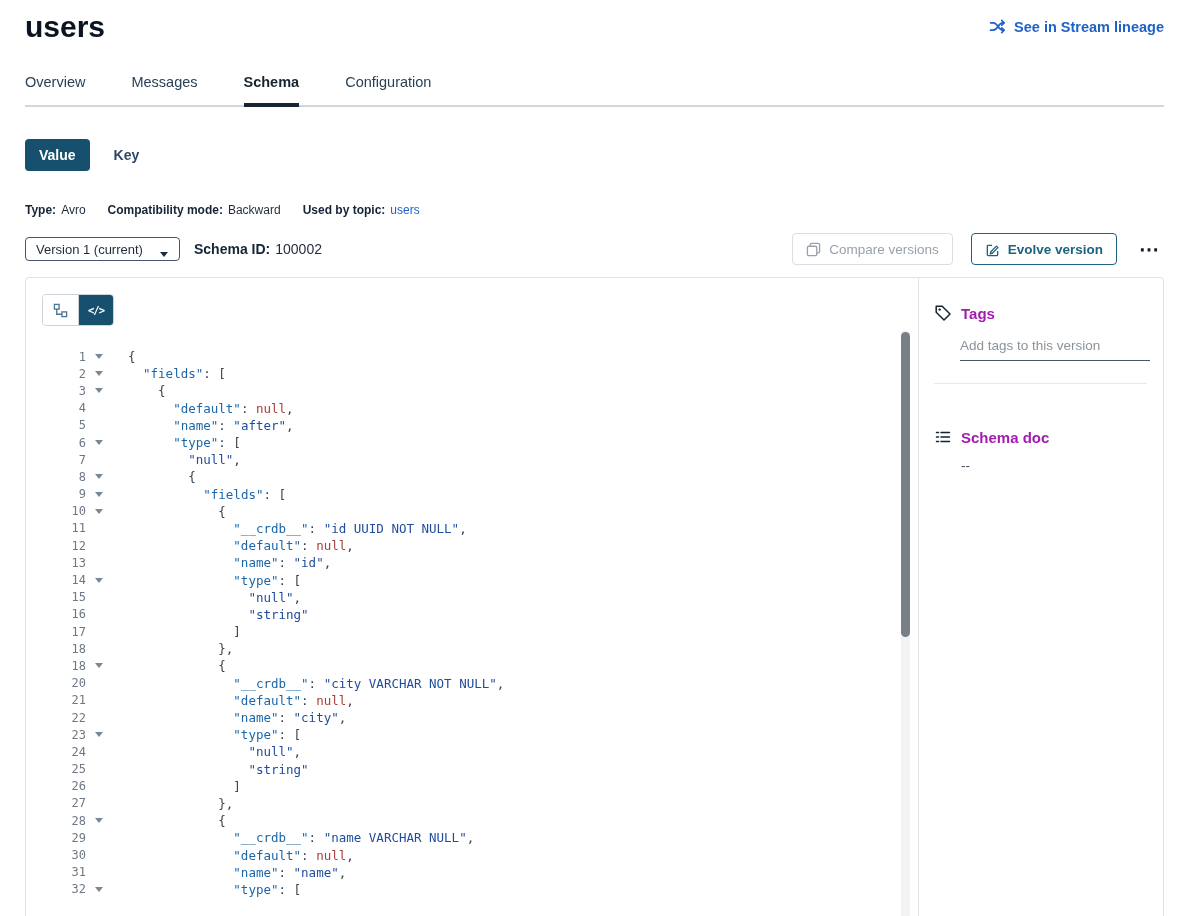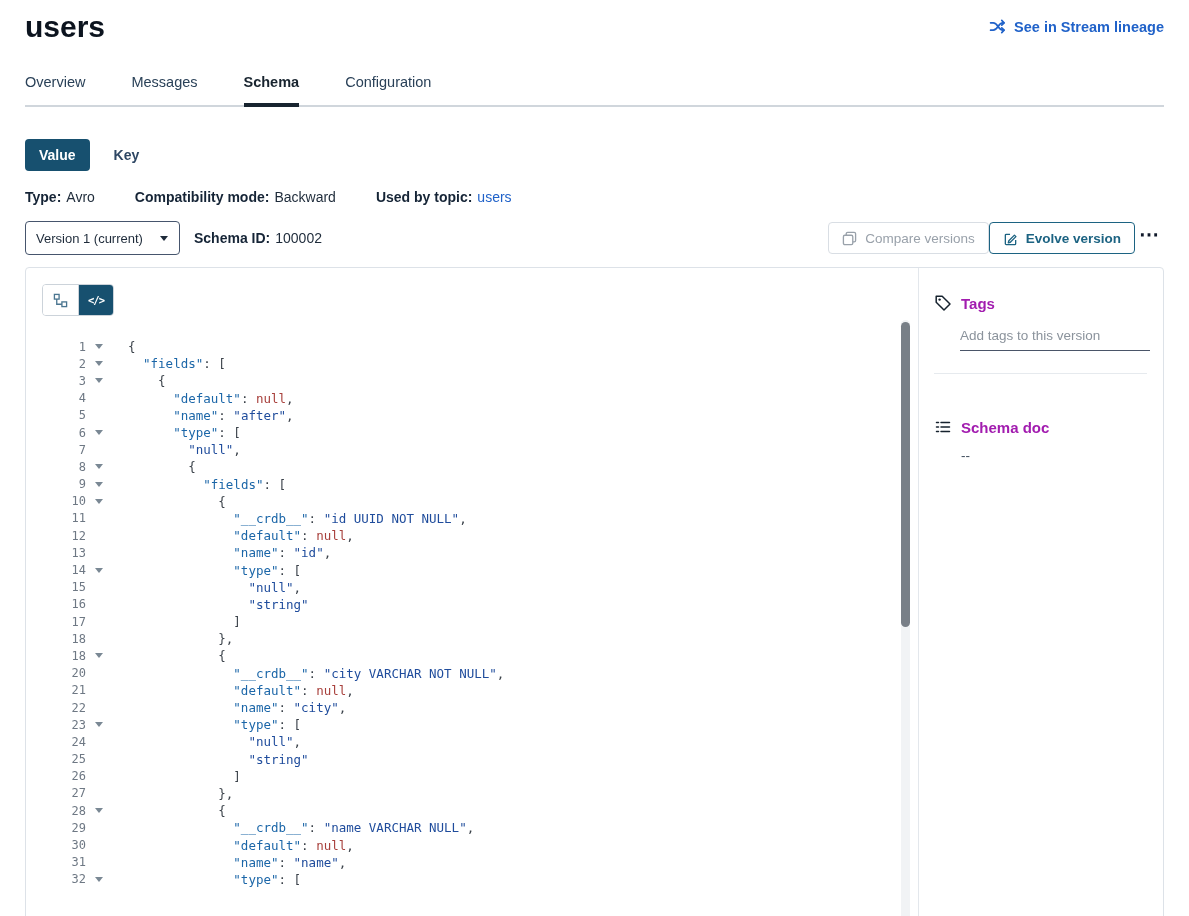--- a/index.html
+++ b/index.html
@@ -24,35 +24,35 @@
   .tab.active { color:#18242f; font-weight:700; border-bottom-color:#18242f; }
 
   
   .toggle-row { margin-top:32px; display:flex; align-items:center; gap:18px; }
   .btn-value { background:#17506f; color:#fff; border:none; border-radius:4px;
     padding:8px 14px; font-size:14px; font-weight:600; font-family:inherit; cursor:pointer; }
   .btn-key { background:none; border:none; color:#2e4764; font-size:14px; font-weight:600;
     font-family:inherit; padding:8px 6px; cursor:pointer; }
 
   
-  .meta-row { margin-top:18px; display:flex; gap:40px; font-size:14px; align-items:center; }
+  .meta-row { margin-top:32px; display:flex; gap:22px; font-size:12px; align-items:center; }
   .meta-label { font-weight:700; color:#152436; }
   .meta-value { margin-left:5px; color:#1e2b3a; }
   .meta-link { margin-left:5px; color:#2062c9; cursor:pointer; }
 
   
   .toolbar-row { margin-top:16px; display:flex; align-items:center; }
   .select-wrap { position:relative; display:inline-block; }
   .version-select { appearance:none; -webkit-appearance:none; border:1px solid #46556d; border-radius:4px;
-    height:34px; padding:0 36px 0 10px; font-size:13px; color:#1e2b3a; background:#fff;
+    height:24px; padding:0 36px 0 10px; font-size:13px; color:#1e2b3a; background:#fff;
     font-family:inherit; cursor:pointer; }
   .chevron-down { position:absolute; right:12px; top:15px; width:0; height:0; pointer-events:none;
     border-left:4.5px solid transparent; border-right:4.5px solid transparent; border-top:5px solid #1e2b3a; }
   .schema-id { margin-left:14px; font-size:14px; }
-  .toolbar-right { margin-left:auto; display:flex; align-items:flex-start; }
+  .toolbar-right { margin-left:auto; display:flex; align-items:center; gap:18px; }
   .btn-outline { display:inline-flex; align-items:center; gap:8px; height:32px; padding:0 13px;
     border-radius:4px; background:#fff; font-size:13.5px; font-family:inherit; cursor:pointer; }
   .btn-compare { border:1px solid #d9dee4; color:#99a1aa; font-weight:500; }
   .btn-evolve { border:1px solid #1c6382; color:#1c6382; font-weight:600; }
   .btn-more { border:none; background:none; font-size:20px; font-weight:700; color:#10192a;
     padding:0 4px; letter-spacing:1px; cursor:pointer; font-family:inherit; }
 
   
   .main-card { margin:12px 25px 0; border:1px solid #dde2e8; border-radius:4px; display:flex; height:660px; }
   .code-pane { flex:1 1 auto; min-width:0; position:relative; padding:16px 26px 0 16px; }

